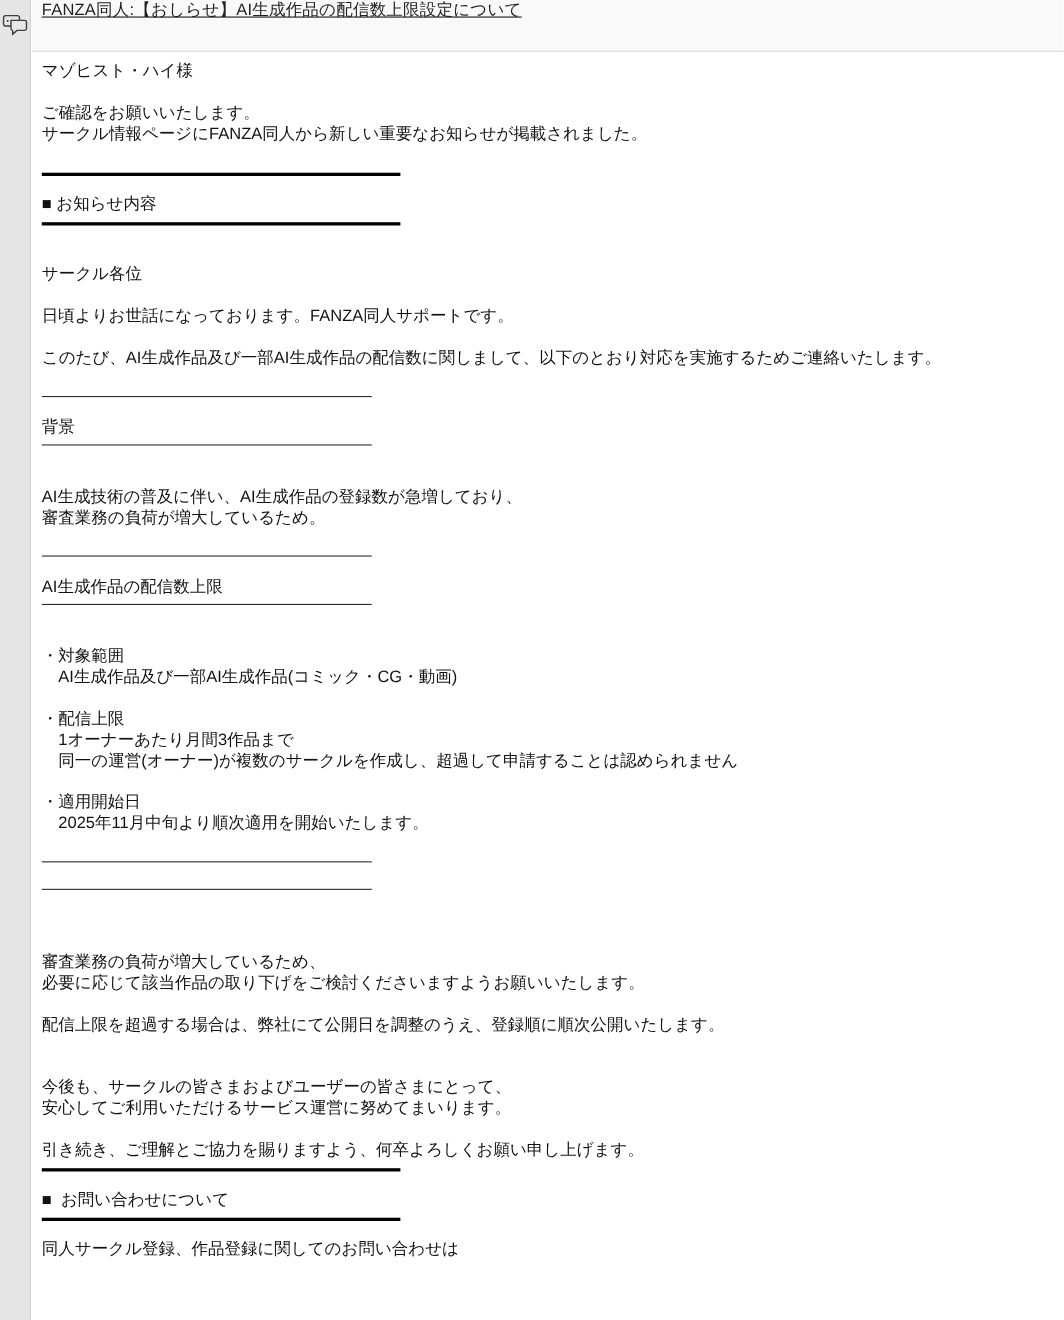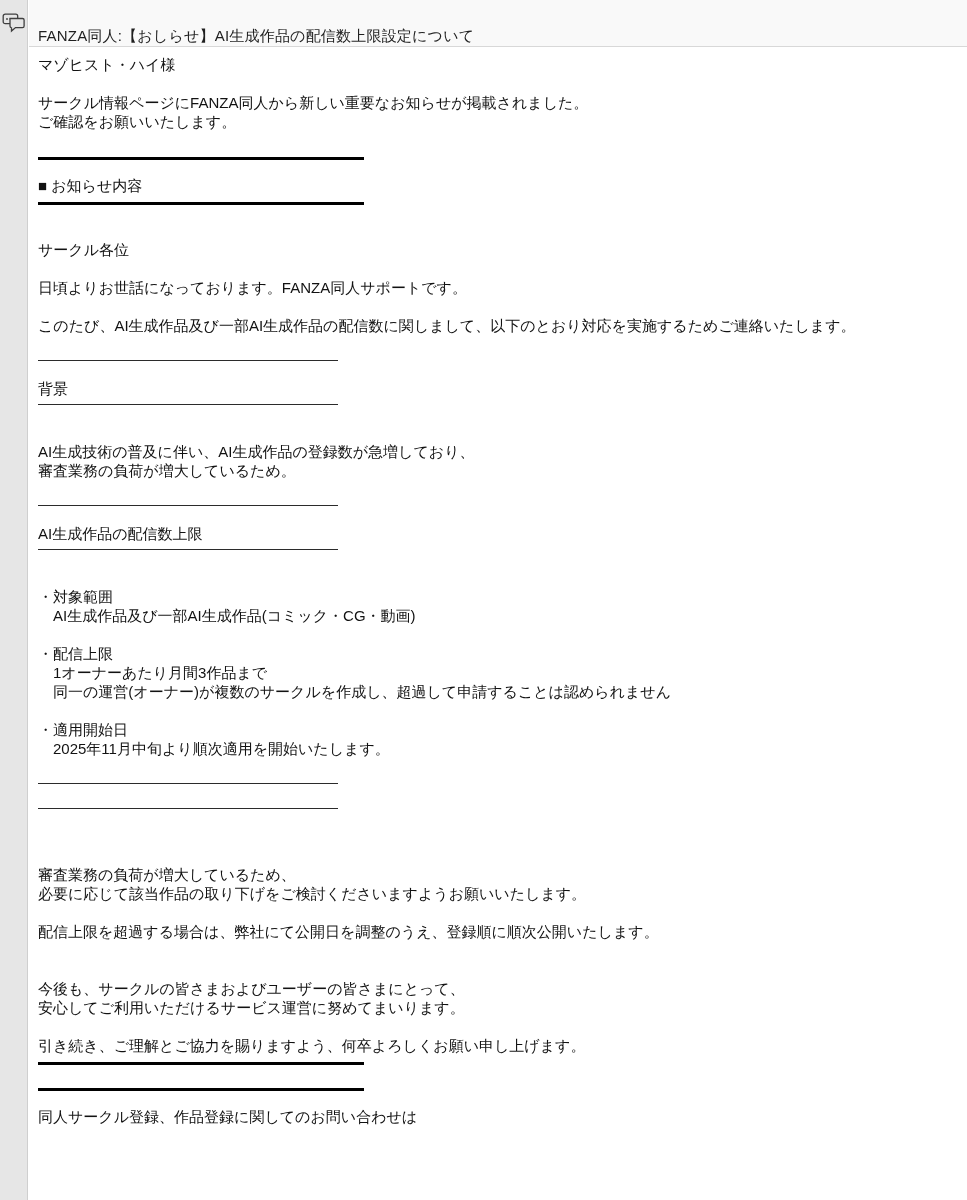--- a/index.html
+++ b/index.html
@@ -11,21 +11,21 @@
     color:#161616;
   }
   .left-rail {
     position:absolute; left:0; top:0; width:28px; height:1200px;
     background:#e6e6e6; border-right:1px solid #cfcfcf;
   }
   .rail-icon { position:absolute; left:2px; top:13px; width:24px; height:20px; }
   .titlebar {
     position:absolute; left:29px; top:0; width:938px; height:47px;
     background:#f9f9f9; border-bottom:1px solid #d8d8d8;
-    display:flex; align-items:flex-end; padding-left:9px;
+    display:flex; align-items:flex-start; padding-left:9px;text-decoration:underline;
   }
   .subject { font-size:15px; color:#1f1f1f; letter-spacing:0.2px; }
   .content {
     position:absolute; left:29px; top:47px; width:938px; height:1153px;
     padding:8px 0 4px 9px; overflow:hidden;
     font-size:15px; color:#121212;
   }
   .row { height:19px; line-height:19px; white-space:pre; }
   .thin-rule  { margin-top:6px; width:300px; height:1px; background:#2b2b2b; }
   .thick-rule { margin-top:7px; width:326px; height:3px; background:#000000; }
@@ -43,22 +43,22 @@
   </svg>
 </div>
 
 <div class="titlebar">
   <span class="subject">FANZA同人:【おしらせ】AI生成作品の配信数上限設定について</span>
 </div>
 
 <div class="content">
     <div class="row">マゾヒスト・ハイ様</div>
     <div class="row"></div>
+    <div class="row">ご確認をお願いいたします。</div>
     <div class="row">サークル情報ページにFANZA同人から新しい重要なお知らせが掲載されました。</div>
-    <div class="row">ご確認をお願いいたします。</div>
     <div class="row"></div>
     <div class="row"><div class="thick-rule"></div></div>
     <div class="row">■ お知らせ内容</div>
     <div class="row"><div class="thick-rule"></div></div>
     <div class="row"></div>
     <div class="row">サークル各位</div>
     <div class="row"></div>
     <div class="row">日頃よりお世話になっております。FANZA同人サポートです。</div>
     <div class="row"></div>
     <div class="row">このたび、AI生成作品及び一部AI生成作品の配信数に関しまして、以下のとおり対応を実施するためご連絡いたします。</div>
@@ -92,15 +92,16 @@
     <div class="row">必要に応じて該当作品の取り下げをご検討くださいますようお願いいたします。</div>
     <div class="row"></div>
     <div class="row">配信上限を超過する場合は、弊社にて公開日を調整のうえ、登録順に順次公開いたします。</div>
     <div class="row"></div>
     <div class="row"></div>
     <div class="row">今後も、サークルの皆さまおよびユーザーの皆さまにとって、</div>
     <div class="row">安心してご利用いただけるサービス運営に努めてまいります。</div>
     <div class="row"></div>
     <div class="row">引き続き、ご理解とご協力を賜りますよう、何卒よろしくお願い申し上げます。</div>
     <div class="row"><div class="thick-rule"></div></div>
+    <div class="row">■  お問い合わせについて</div>
     <div class="row"><div class="thick-rule"></div></div>
     <div class="row">同人サークル登録、作品登録に関してのお問い合わせは</div>
   </div>
 
 </body></html>

